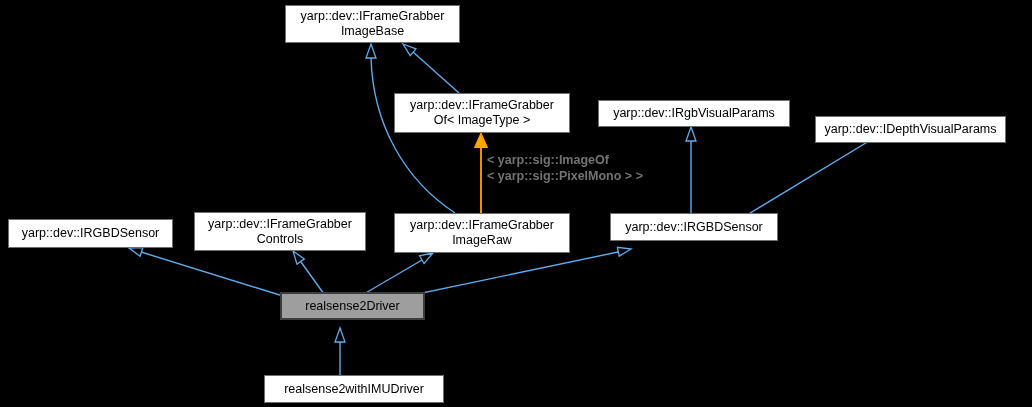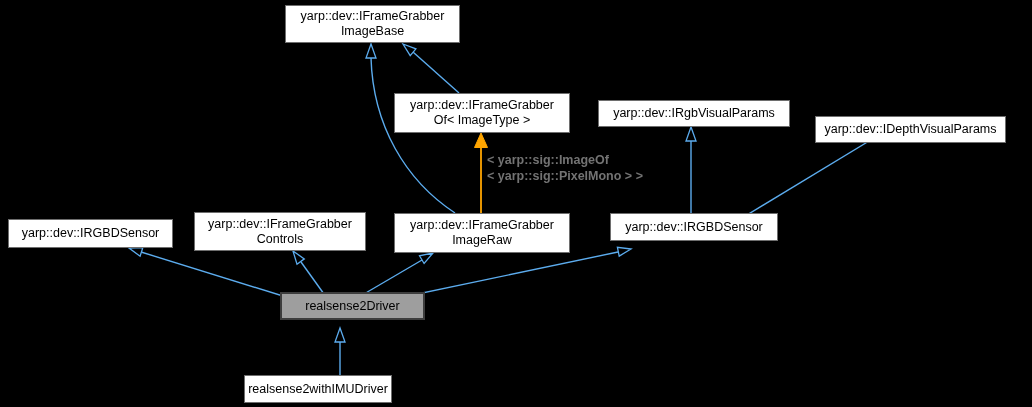--- a/index.html
+++ b/index.html
@@ -124,18 +124,18 @@
   <div class="node" style="left:194px; top:212px; width:172px; height:39px;">yarp::dev::IFrameGrabber
 Controls</div>
 
   <div class="node" style="left:394px; top:213px; width:176px; height:40px;">yarp::dev::IFrameGrabber
 ImageRaw</div>
 
   <div class="node" style="left:610px; top:213px; width:168px; height:28px;text-align:right;">yarp::dev::IRGBDSensor</div>
 
   <div class="node highlight" style="left:280px; top:292px; width:145px; height:28px;">realsense2Driver</div>
 
-  <div class="node" style="left:244px; top:375px; width:148px; height:28px;">realsense2withIMUDriver</div>
+  <div class="node" style="left:264px; top:375px; width:180px; height:28px;">realsense2withIMUDriver</div>
 
   <div class="edge-label" style="left:487px; top:152px;">&lt; yarp::sig::ImageOf
 &lt; yarp::sig::PixelMono &gt; &gt;</div>
 
 </div>
 
 </body></html>

